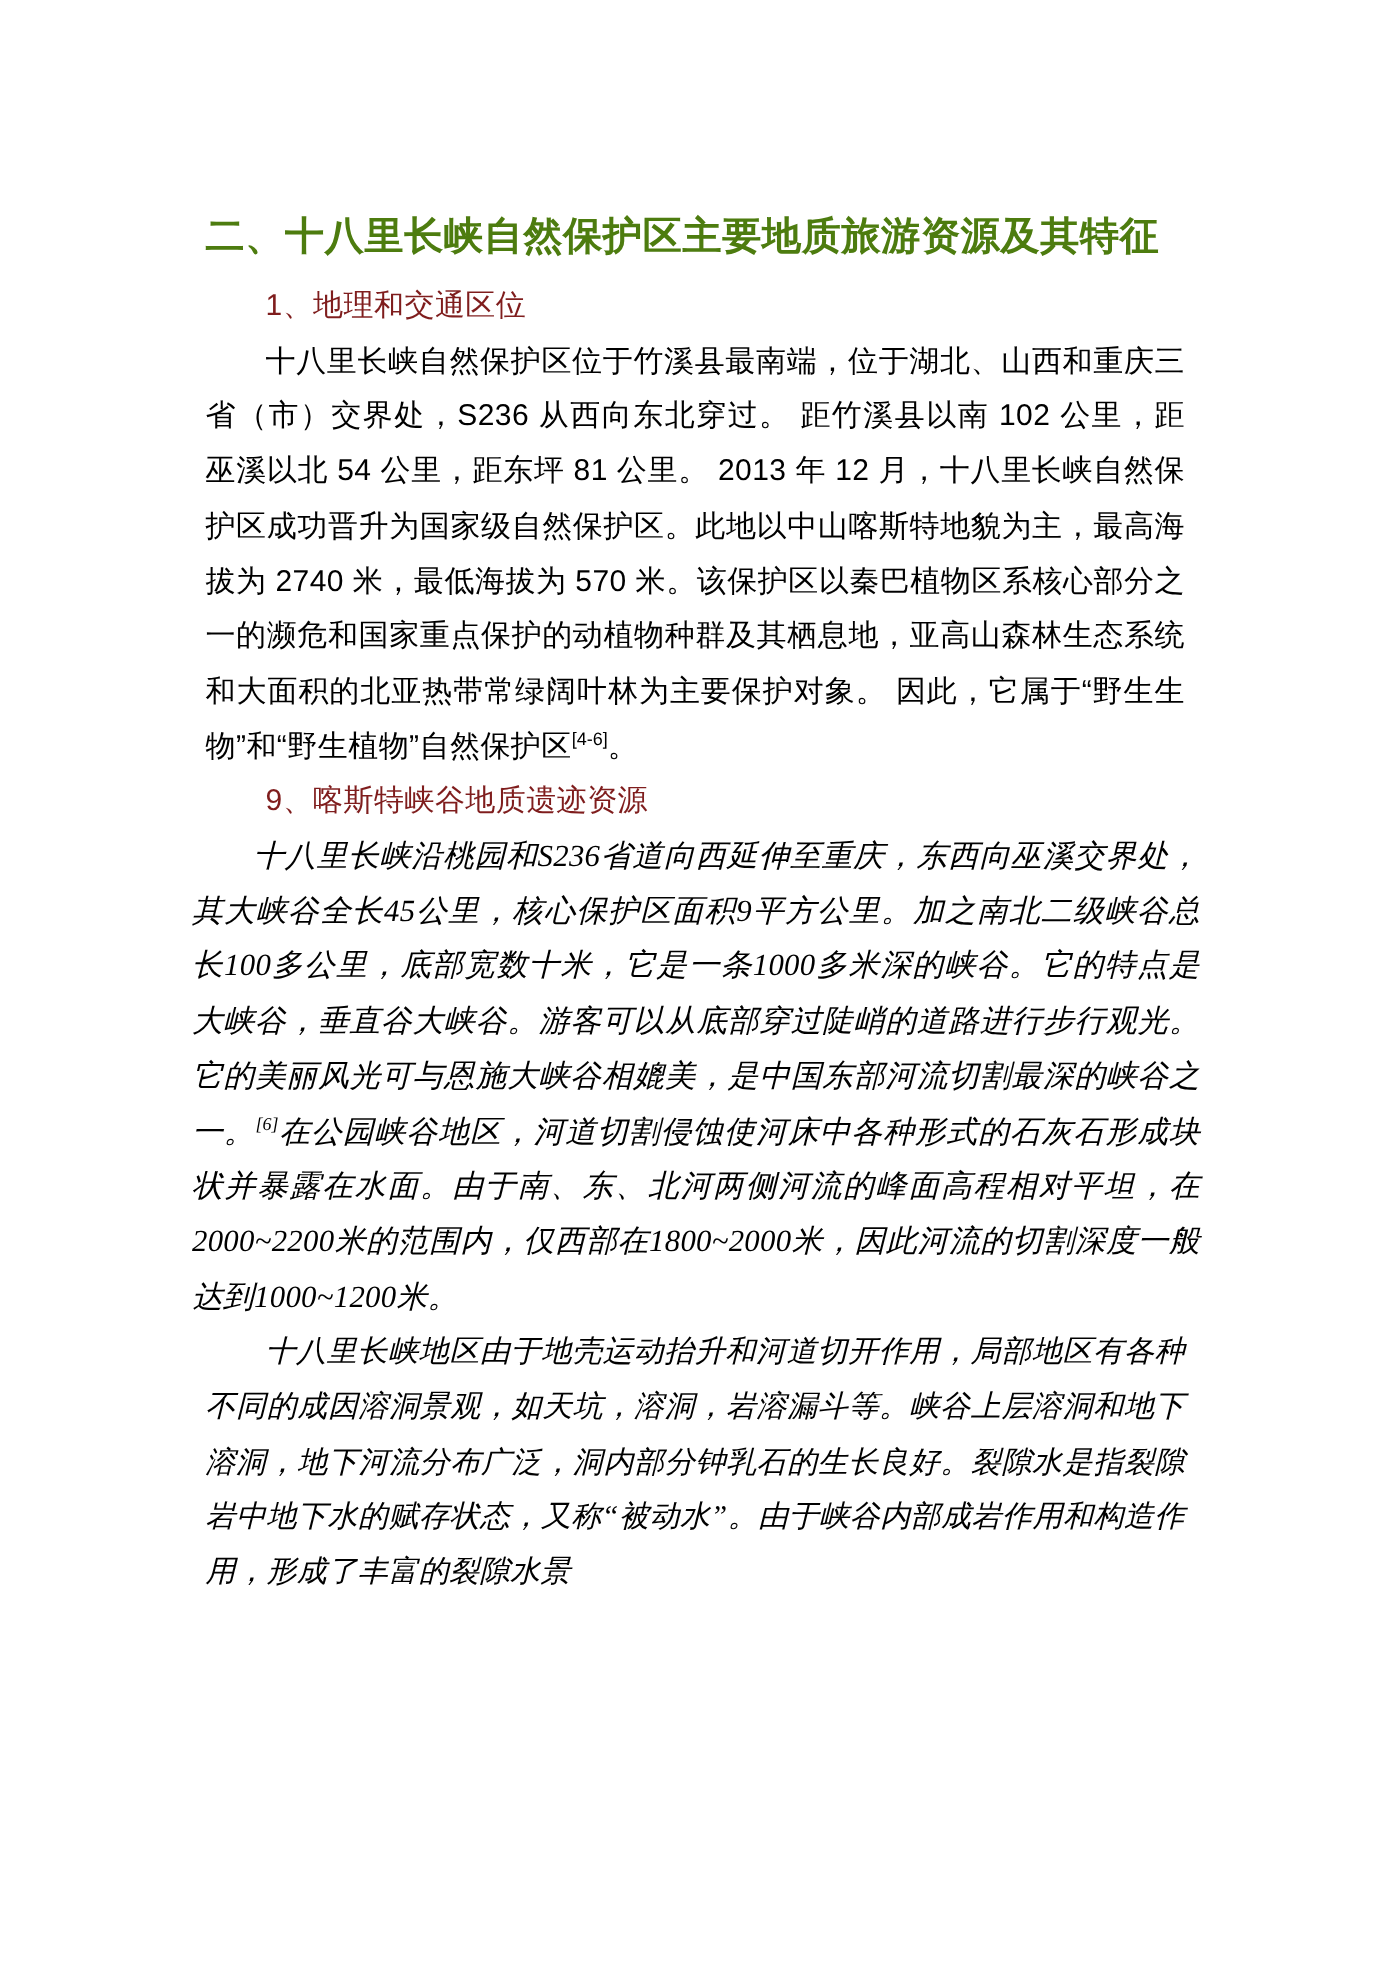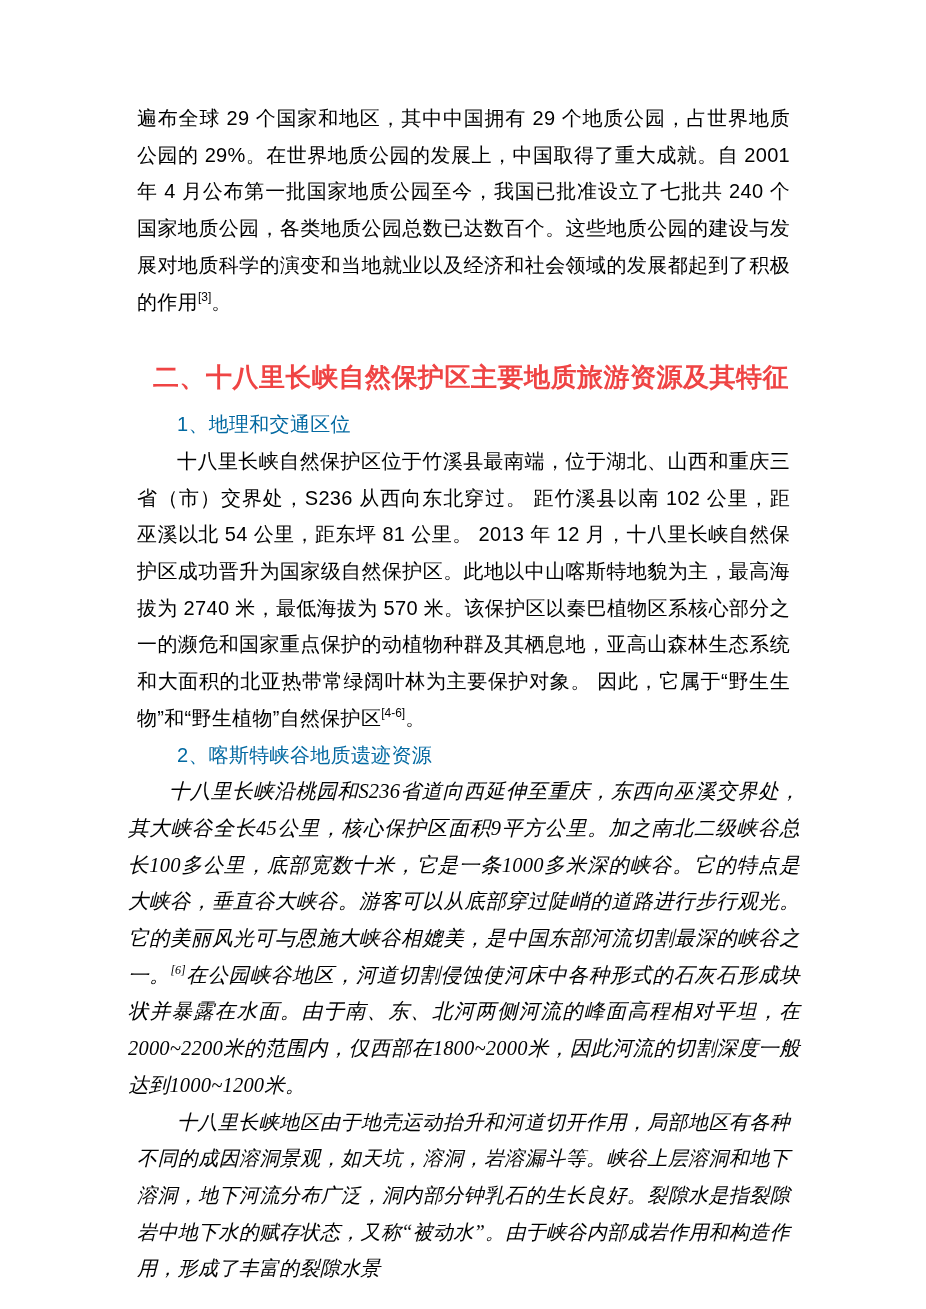--- a/index.html
+++ b/index.html
@@ -23,63 +23,62 @@
     line-height: 36.7px;
     text-align: justify;
     text-justify: inter-ideograph;
     letter-spacing: 0.3px;
     color: #000000;
   }
   .sans  { font-family: "Liberation Sans", "DejaVu Sans", sans-serif; }
   .serif { font-family: "Liberation Serif", "DejaVu Serif", serif; font-style: italic; }
   .indent { text-indent: 2em; }
   .heading {
-    margin: 37px 0 9px 16px;
+    margin: 37px 0 9px 0;
     font-family: "Liberation Sans", "DejaVu Sans", sans-serif;
     font-size: 26px;
     font-weight: bold;
     line-height: 40px;
     letter-spacing: 0.5px;
-    color: #ef4444;
+    color: #4d7c0f;
   }
   .subtitle {
     margin: 0;
     font-size: 20px;
     line-height: 36.7px;
     text-indent: 2em;
     letter-spacing: 0.3px;
-    color: #0369a1;
+    color: #7f1d1d;
   }
   
   .wide {
     margin-left: -9px;
     margin-right: -10px;
     font-size: 20.5px;
     letter-spacing: 0.2px;
   }
   .cite {
     font-size: 12px;
     line-height: 0;
     vertical-align: super;
     letter-spacing: 0;
   }
 </style>
 </head>
 <body>
 
 <main class="page">
 
-  <p class="para sans"><span>遍布全球 29 个国家和地区，其中中国拥有 29 个地质公园，占世界地质公园的 29%。在世界地质公园的发展上，中国取得了重大成就。自 2001 年 4 月公布第一批国家地质公园至今，我国已批准设立了七批共 240 个国家地质公园，各类地质公园总数已达数百个。这些地质公园的建设与发展对地质科学的演变和当地就业以及经济和社会领域的发展都起到了积极的作用</span><sup class="cite">[3]</sup><span>。</span></p>
 
   <h2 class="heading">二、十八里长峡自然保护区主要地质旅游资源及其特征</h2>
 
   <p class="subtitle sans">1、地理和交通区位</p>
 
   <p class="para sans indent"><span>十八里长峡自然保护区位于竹溪县最南端，位于湖北、山西和重庆三省（市）交界处，S236 从西向东北穿过。 距竹溪县以南 102 公里，距巫溪以北 54 公里，距东坪 81 公里。 2013 年 12 月，十八里长峡自然保护区成功晋升为国家级自然保护区。此地以中山喀斯特地貌为主，最高海拔为 2740 米，最低海拔为 570 米。该保护区以秦巴植物区系核心部分之一的濒危和国家重点保护的动植物种群及其栖息地，亚高山森林生态系统和大面积的北亚热带常绿阔叶林为主要保护对象。 因此，它属于“野生生物”和“野生植物”自然保护区</span><sup class="cite">[4-6]</sup><span>。</span></p>
 
-  <p class="subtitle sans">2、喀斯特峡谷地质遗迹资源</p>
+  <p class="subtitle sans">9、喀斯特峡谷地质遗迹资源</p>
 
   <p class="para serif indent wide"><span>十八里长峡沿桃园和S236省道向西延伸至重庆，东西向巫溪交界处，其大峡谷全长45公里，核心保护区面积9平方公里。加之南北二级峡谷总长100多公里，底部宽数十米，它是一条1000多米深的峡谷。它的特点是大峡谷，垂直谷大峡谷。游客可以从底部穿过陡峭的道路进行步行观光。它的美丽风光可与恩施大峡谷相媲美，是中国东部河流切割最深的峡谷之一。</span><sup class="cite">[6]</sup><span>在公园峡谷地区，河道切割侵蚀使河床中各种形式的石灰石形成块状并暴露在水面。由于南、东、北河两侧河流的峰面高程相对平坦，在2000~2200米的范围内，仅西部在1800~2000米，因此河流的切割深度一般达到1000~1200米。</span></p>
 
 
   <p class="para serif indent">十八里长峡地区由于地壳运动抬升和河道切开作用，局部地区有各种不同的成因溶洞景观，如天坑，溶洞，岩溶漏斗等。峡谷上层溶洞和地下溶洞，地下河流分布广泛，洞内部分钟乳石的生长良好。裂隙水是指裂隙岩中地下水的赋存状态，又称“被动水”。由于峡谷内部成岩作用和构造作用，形成了丰富的裂隙水景</p>
 
 </main>
 
 </body></html>

